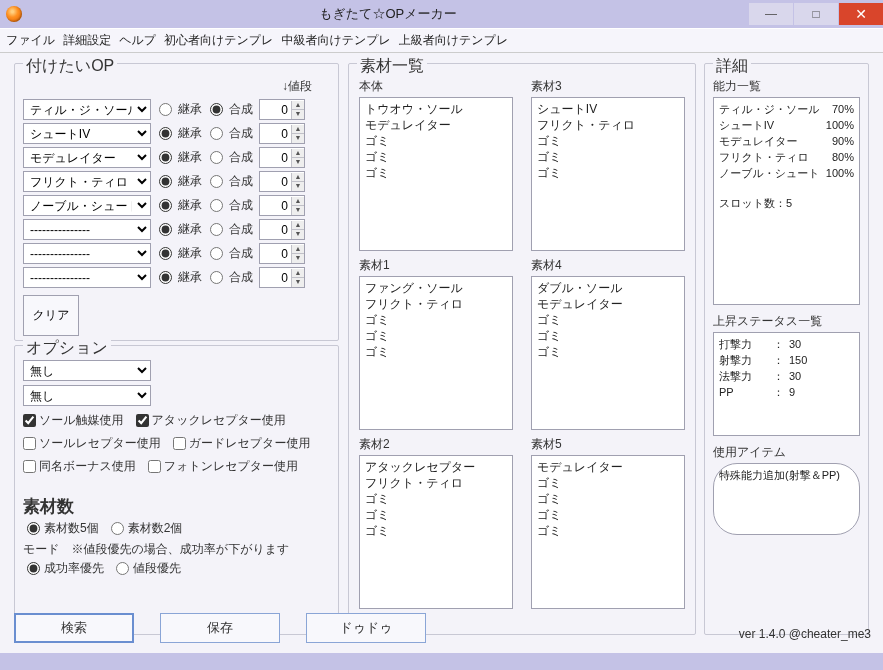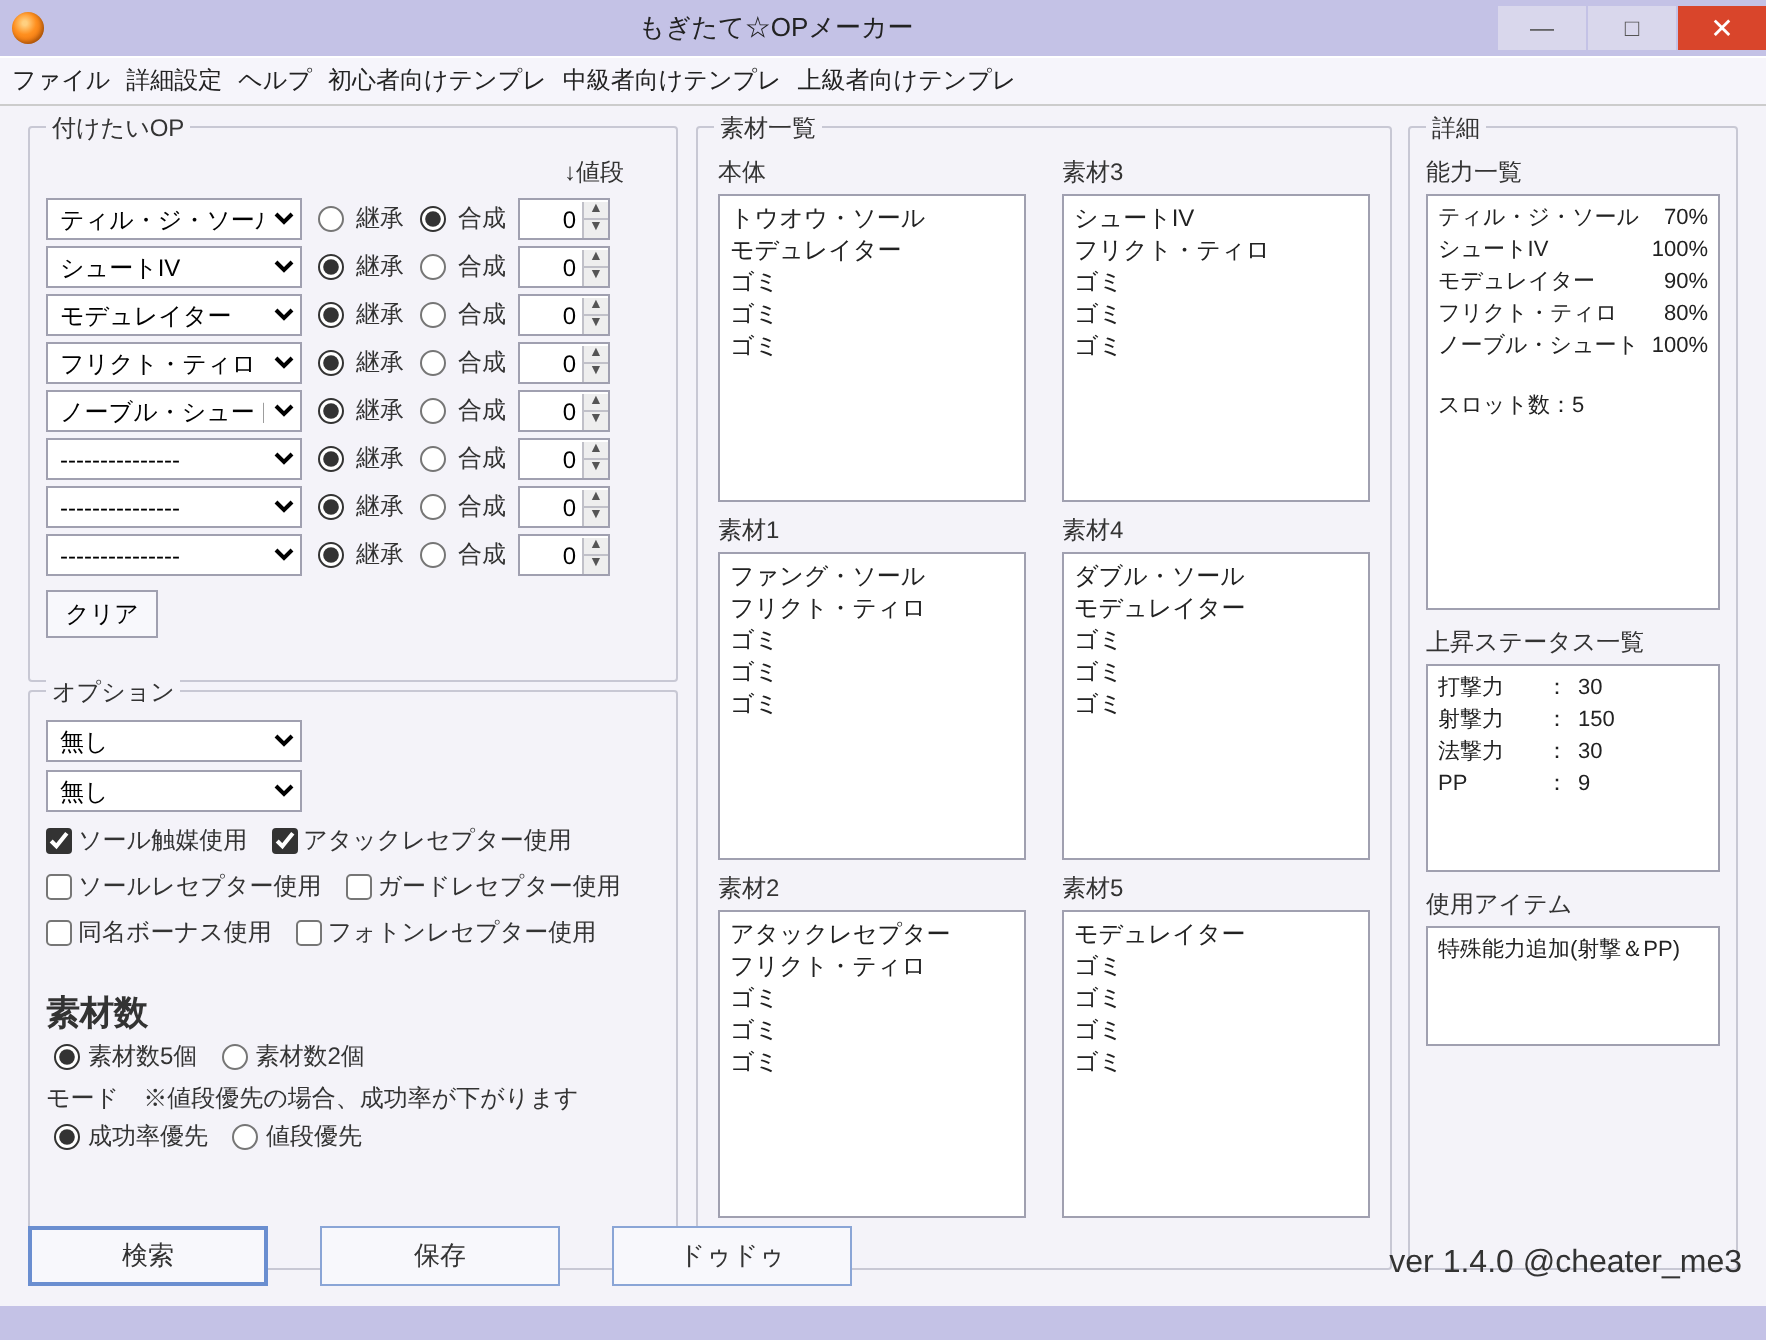--- a/index.html
+++ b/index.html
@@ -64,21 +64,21 @@
     position: absolute;
     border: 1px solid #c8c8d4;
     border-radius: 2px;
     background: #f4f3f9;
   }
   .groupbox > .legend {
     position: absolute;
     top: -8px; left: 8px;
     background: #f4f3f9;
     padding: 0 3px;
-    font-size: 12px;
+    font-size: 16px;
     color: #333;
   }
   
   .gb-op { left: 14px; top: 10px; width: 325px; height: 278px; padding: 14px 8px 8px 8px; }
   .gb-option { left: 14px; top: 292px; width: 325px; height: 290px; padding: 14px 8px 8px 8px; }
   .op-rows { margin-top: 4px; }
   .op-header { text-align: right; padding-right: 18px; margin-bottom: 2px; color:#333; }
   .op-row { display: flex; align-items: center; gap: 4px; margin-bottom: 3px; }
   select.op-select {
     width: 128px; height: 21px;
@@ -99,21 +99,21 @@
   .spinner .val { flex:1; text-align: right; padding-right: 3px; }
   .spinner .arrows { display:flex; flex-direction: column; width: 13px; }
   .spinner .arrows div {
     height: 9px; font-size: 7px; line-height: 7px;
     text-align: center; color: #555;
     border-left: 1px solid #c0c0c8;
     background: #eee;
   }
   .spinner .arrows div:first-child { border-bottom: 1px solid #c0c0c8; }
   .clear-btn {
-    width: 56px; height: 24px;
+    width: 56px; height: 41px;
     border: 1px solid #a0a0b0;
     background: #f8f8fc;
     font-size: 12px;
     margin-top: 4px;
     cursor: default;
   }
   .option-select { width: 128px; height: 21px; border: 1px solid #a0a0b0; background:#fff; font-size:12px; padding:1px 2px; margin-bottom:4px; display:block; }
   .chk-row { margin-top: 6px; display:flex; gap:12px;align-items:center; }
   .chk-row label { display:flex; align-items:center; gap:3px; font-size:12px; color:#333; }
   input[type=checkbox] { margin:0; accent-color:#333; }
@@ -143,39 +143,39 @@
   .detail-box {
     border: 1px solid #a0a0b0;
     background:#fff;
     padding: 3px 5px;
     font-size: 11px;
     line-height: 16px;
     color:#222;
   }
   .detail-box.ability { height: 208px; }
   .detail-box.stats { height: 104px; }
-  .detail-box.items { height: 60px; }
+  .detail-box.items { height: 72px; border-radius: 24px; }
   .ability-row { display:flex; justify-content: space-between; }
   .stat-row { display:flex; }
   .stat-row .k { width: 54px; }
   .stat-row .c { width: 16px; }
 
   .bottom-btns { position:absolute; left:14px; bottom:10px; display:flex; gap:26px; }
   .bottom-btns button {
     width: 120px; height: 30px;
     border: 1px solid #8aa5d6;
     background: #f8f8fc;
     font-size: 13px;
     color:#333;
     cursor: default;
   }
   .bottom-btns button.search { border: 2px solid #6a8ed0; }
   .version {
     position:absolute; right: 12px; bottom: 12px;
-    font-size: 16px; color:#333;
+    font-size: 12px; color:#333;
   }
 </style>
 </head>
 <body>
 
 <div class="titlebar">
   <div class="orange-icon"></div>
   <div class="title">もぎたて☆OPメーカー</div>
   <div class="win-btns">
     <div class="win-btn">—</div>

